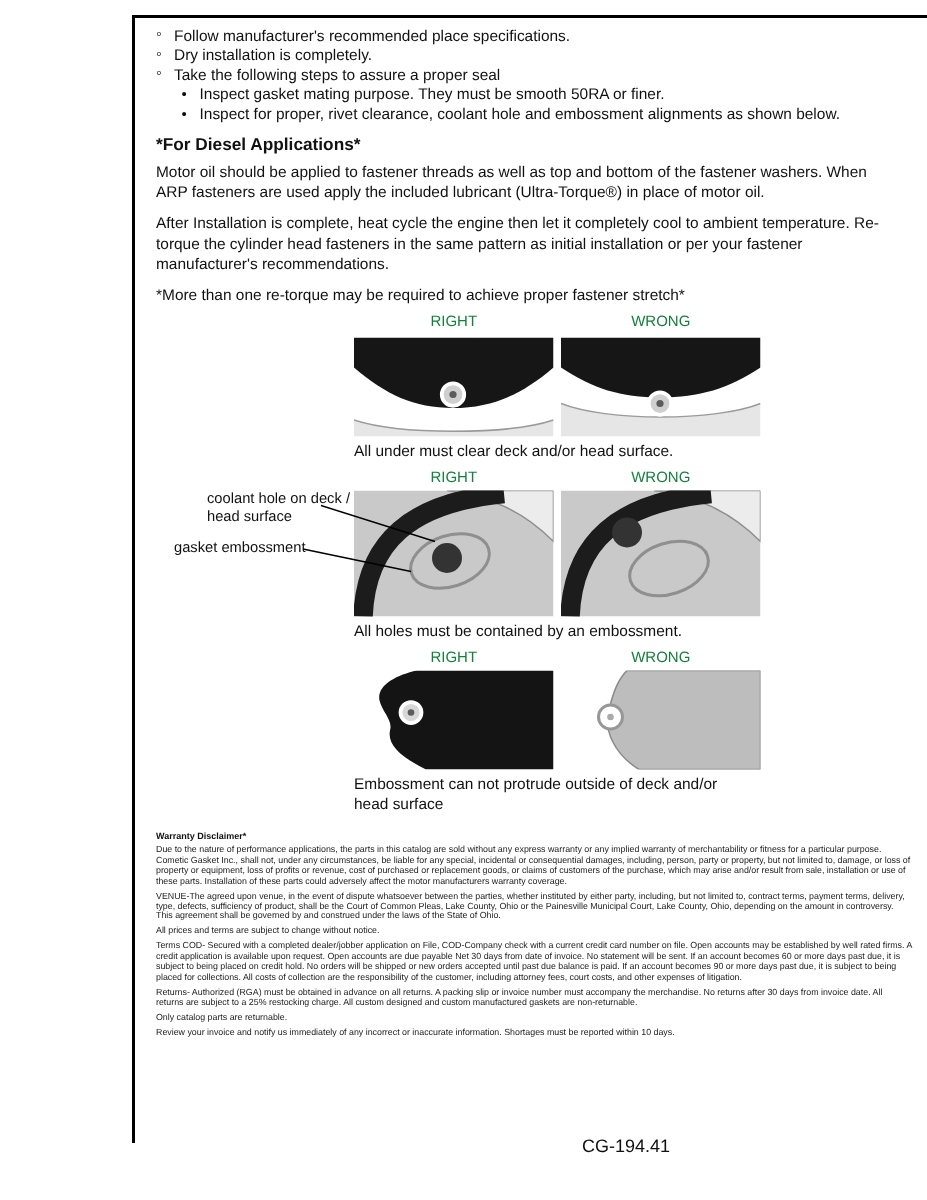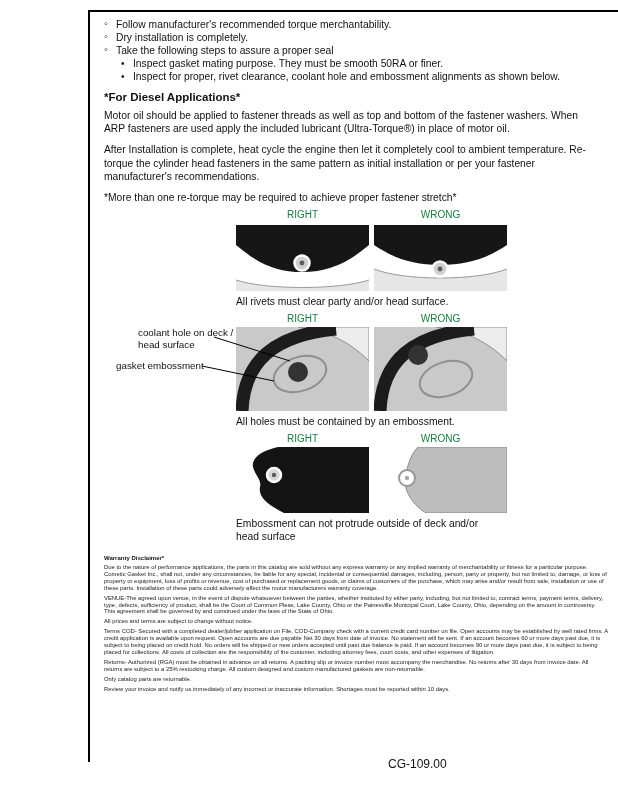--- a/index.html
+++ b/index.html
@@ -40,21 +40,21 @@
 <body>
 
 <div class="page">
   <div class="frame"></div>
 
   <div class="content">
 
     <ul class="tips">
       <li>
         <span class="bullet">◦</span>
-        <span>Follow manufacturer's recommended torque merchantability.</span>
+        <span>Follow manufacturer's recommended place specifications.</span>
       </li>
       <li>
         <span class="bullet">◦</span>
         <span>Dry installation is completely.</span>
       </li>
       <li>
         <span class="bullet">◦</span>
         <span>Take the following steps to assure a proper seal</span>
       </li>
       <li class="sub">
@@ -88,21 +88,21 @@
       </div>
       <div class="dg-img" style="left:270px; top:16px;">
         <svg viewBox="0 0 133 66" height="66">
           <path d="M0,0 H133 V20 C112,34 92,40 66,40 C40,40 21,34 0,20 Z" fill="#161616"></path>
           <path d="M0,44 C30,56 103,56 133,44 L133,66 H0 Z" fill="#e6e6e6"></path>
           <path d="M0,44 C30,56 103,56 133,44" fill="none" stroke="#9a9a9a" stroke-width="1"></path>
           <circle cx="66" cy="44" r="7.5" fill="#cfcfcf" stroke="#ffffff" stroke-width="2.5"></circle>
           <circle cx="66" cy="44" r="2.4" fill="#5c5c5c"></circle>
         </svg>
       </div>
-      <div class="dg-caption" style="left:132px; top:86px;">All rivets must clear party and/or head surface.</div>
+      <div class="dg-caption" style="left:132px; top:86px;">All under must clear deck and/or head surface.</div>
 
       <div class="dg-label" style="left:132px; top:104px;">RIGHT</div>
       <div class="dg-label" style="left:270px; top:104px;">WRONG</div>
 
       <div class="annot" style="left:34px; top:118px; width:98px;">coolant hole on deck / head surface</div>
       <div class="annot" style="left:12px; top:151px; width:112px;">gasket embossment</div>
 
       <div class="dg-img" style="left:132px; top:118px;">
         <svg viewBox="0 0 133 84" height="84">
           <rect width="133" height="84" fill="#c9c9c9"></rect>
@@ -153,14 +153,14 @@
       <p>Due to the nature of performance applications, the parts in this catalog are sold without any express warranty or any implied warranty of merchantability or fitness for a particular purpose.  Cometic Gasket Inc., shall not, under any circumstances, be liable for any special, incidental or consequential damages, including, person, party or property, but not limited to, damage, or loss of property or equipment, loss of profits or revenue, cost of purchased or replacement goods, or claims of customers of the purchase, which may arise and/or result from sale, installation or use of these parts.  Installation of these parts could adversely affect the motor manufacturers warranty coverage.</p>
       <p>VENUE-The agreed upon venue, in the event of dispute whatsoever between the parties, whether instituted by either party, including, but not limited to, contract terms, payment terms, delivery, type, defects, sufficiency of product, shall be the Court of Common Pleas, Lake County, Ohio or the Painesville Municipal Court, Lake County, Ohio, depending on the amount in controversy. This agreement shall be governed by and construed under the laws of the State of Ohio.</p>
       <p>All prices and terms are subject to change without notice.</p>
       <p>Terms COD- Secured with a completed dealer/jobber application on File, COD-Company check with a current credit card number on file.  Open accounts may be established by well rated firms.  A credit application is available upon request.  Open accounts are due payable Net 30 days from date of invoice.  No statement will be sent.  If an account becomes 60 or more days past due, it is subject to being placed on credit hold.  No orders will be shipped or new orders accepted until past due balance is paid.  If an account becomes 90 or more days past due, it is subject to being placed for collections.  All costs of collection are the responsibility of the customer, including attorney fees, court costs, and other expenses of litigation.</p>
       <p>Returns- Authorized (RGA) must be obtained in advance on all returns.  A packing slip or invoice number must accompany the merchandise.  No returns after 30 days from invoice date.  All returns are subject to a 25% restocking charge.  All custom designed and custom manufactured gaskets are non-returnable.</p>
       <p>Only catalog parts are returnable.</p>
       <p>Review your invoice and notify us immediately of any incorrect or inaccurate information.  Shortages must be reported within 10 days.</p>
     </div>
   </div>
 
-  <div class="footer">CG-109.00</div>
+  <div class="footer">CG-194.41</div>
 </div>
 
 </body></html>

